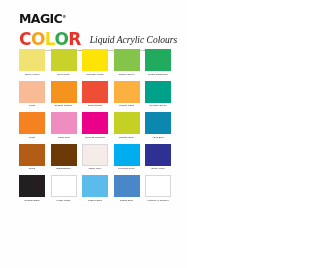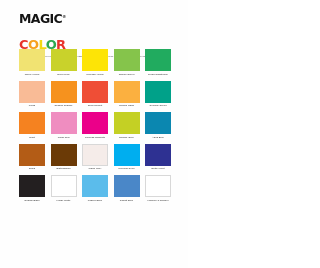--- a/index.html
+++ b/index.html
@@ -59,25 +59,25 @@
   .logo-tm {
     font-size: 4px;
     vertical-align: super;
     font-weight: bold;
     letter-spacing: 0;
   }
 
   .logo-color {
     font-family: "DejaVu Sans", sans-serif;
     font-weight: bold;
-    font-size: 13px;
+    font-size: 17px;
     letter-spacing: -0.6px;
     line-height: 12px;
     white-space: nowrap;
-    margin-top: 14px;
+    margin-top: 8px;
   }
   .logo-color span { display: inline; }
 
   .tagline {
     font-family: "Liberation Serif", serif;
     font-style: italic;
     font-size: 9.5px;
     color: #1a1a1a;
     margin-left: 9px;
     margin-bottom: 0px;
@@ -140,20 +140,21 @@
 
 <div class="page">
 
   <div class="header">
 
     <div class="brand-row">
       <div class="logo">
         <div class="logo-magic"><span>MAGIC</span><span class="logo-tm">®</span></div>
         <div class="logo-color"><span style="color:#e8332a">C</span><span style="color:#f6a21e">O</span><span style="color:#f3d913">L</span><span style="color:#2fa84f">O</span><span style="color:#e8332a">R</span></div>
       </div>
+      <div class="tagline">Liquid Acrylic Colours</div>
     </div>
 
     <div class="disclaimer">This colour chart has been produced within the limitations of 4 colour printing process and is intended as a guide only.</div>
   </div>
 
   <div class="grid">
 
     <div class="row">
       <div class="cell">
         <div class="chip" style="background-color: rgb(241, 227, 114);"></div>

